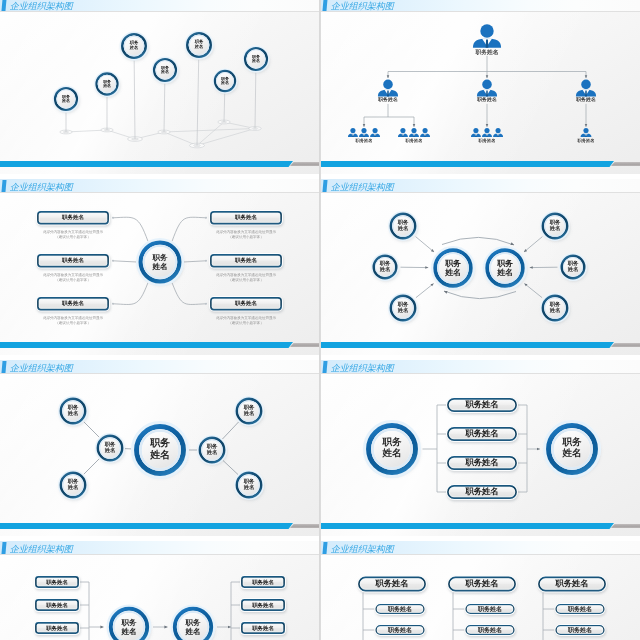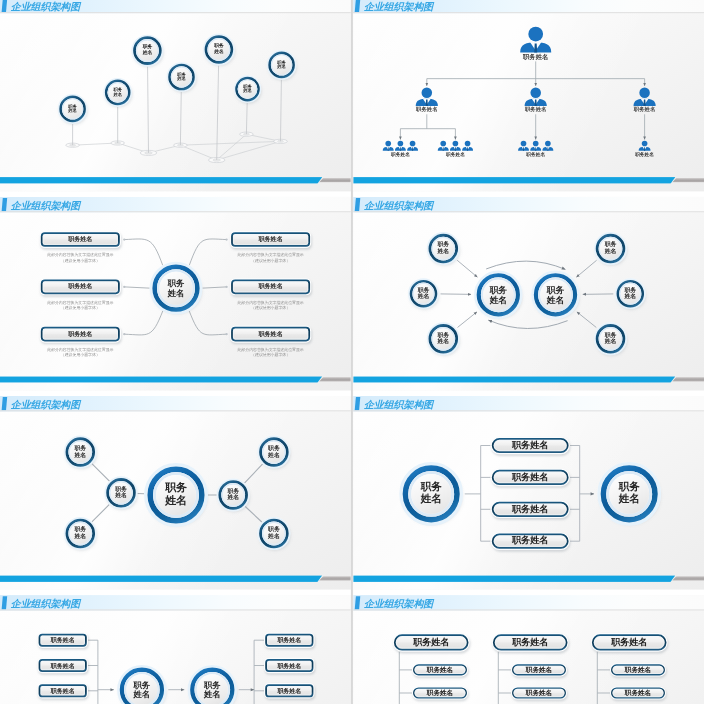--- a/index.html
+++ b/index.html
@@ -17,21 +17,21 @@
     linear-gradient(150deg,#ffffff 0%,#fcfcfc 22%,#f6f6f6 52%,#f1f1f1 78%,#ededed 100%)}
 .vsep{position:absolute;top:0;left:319px;width:2px;height:640px;
   background:linear-gradient(to right,#e3e3e3,#cfcfcf,#e9e9e9)}
 
 
 .hdr{position:absolute;left:0;top:0;width:100%;height:13.5px;
   background:linear-gradient(to right,#d4ebfb 0%,#dff1fd 22%,#edf8fe 45%,#f8fcfe 65%,#fcfdfd 80%,#fbfbfb 100%)}
 .hdr-mark{position:absolute;left:2.2px;top:1.4px;width:4.1px;height:12px;background:#2f9ee3;
   transform:skewX(-5deg)}
 .hdr-title{position:absolute;left:9.8px;top:1.8px;height:12px;line-height:12.6px;
-  font-size:9px;font-weight:bold;font-style:italic;color:#36a7e4;white-space:nowrap}
+  font-size:9px;font-weight:normal;font-style:italic;color:#36a7e4;white-space:nowrap}
 .hdr-rule{position:absolute;left:0;bottom:0;width:100%;height:1px;background:#e0e0e0}
 
 
 .ftr{position:absolute;left:0;top:163px;width:319px;height:6px}
 .ftr-blue{position:absolute;left:0;top:0;width:293px;height:6px;background:#13a3e0;
   clip-path:polygon(0 0,100% 0,calc(100% - 4.5px) 100%,0 100%)}
 .ftr-gray{position:absolute;left:290px;top:0.6px;width:29px;height:4.4px;
   background:linear-gradient(to bottom,#c3bfbf 0%,#a8a4a4 55%,#b9b5b5 100%);
   clip-path:polygon(4px 0,100% 0,100% 100%,0 100%)}
 

